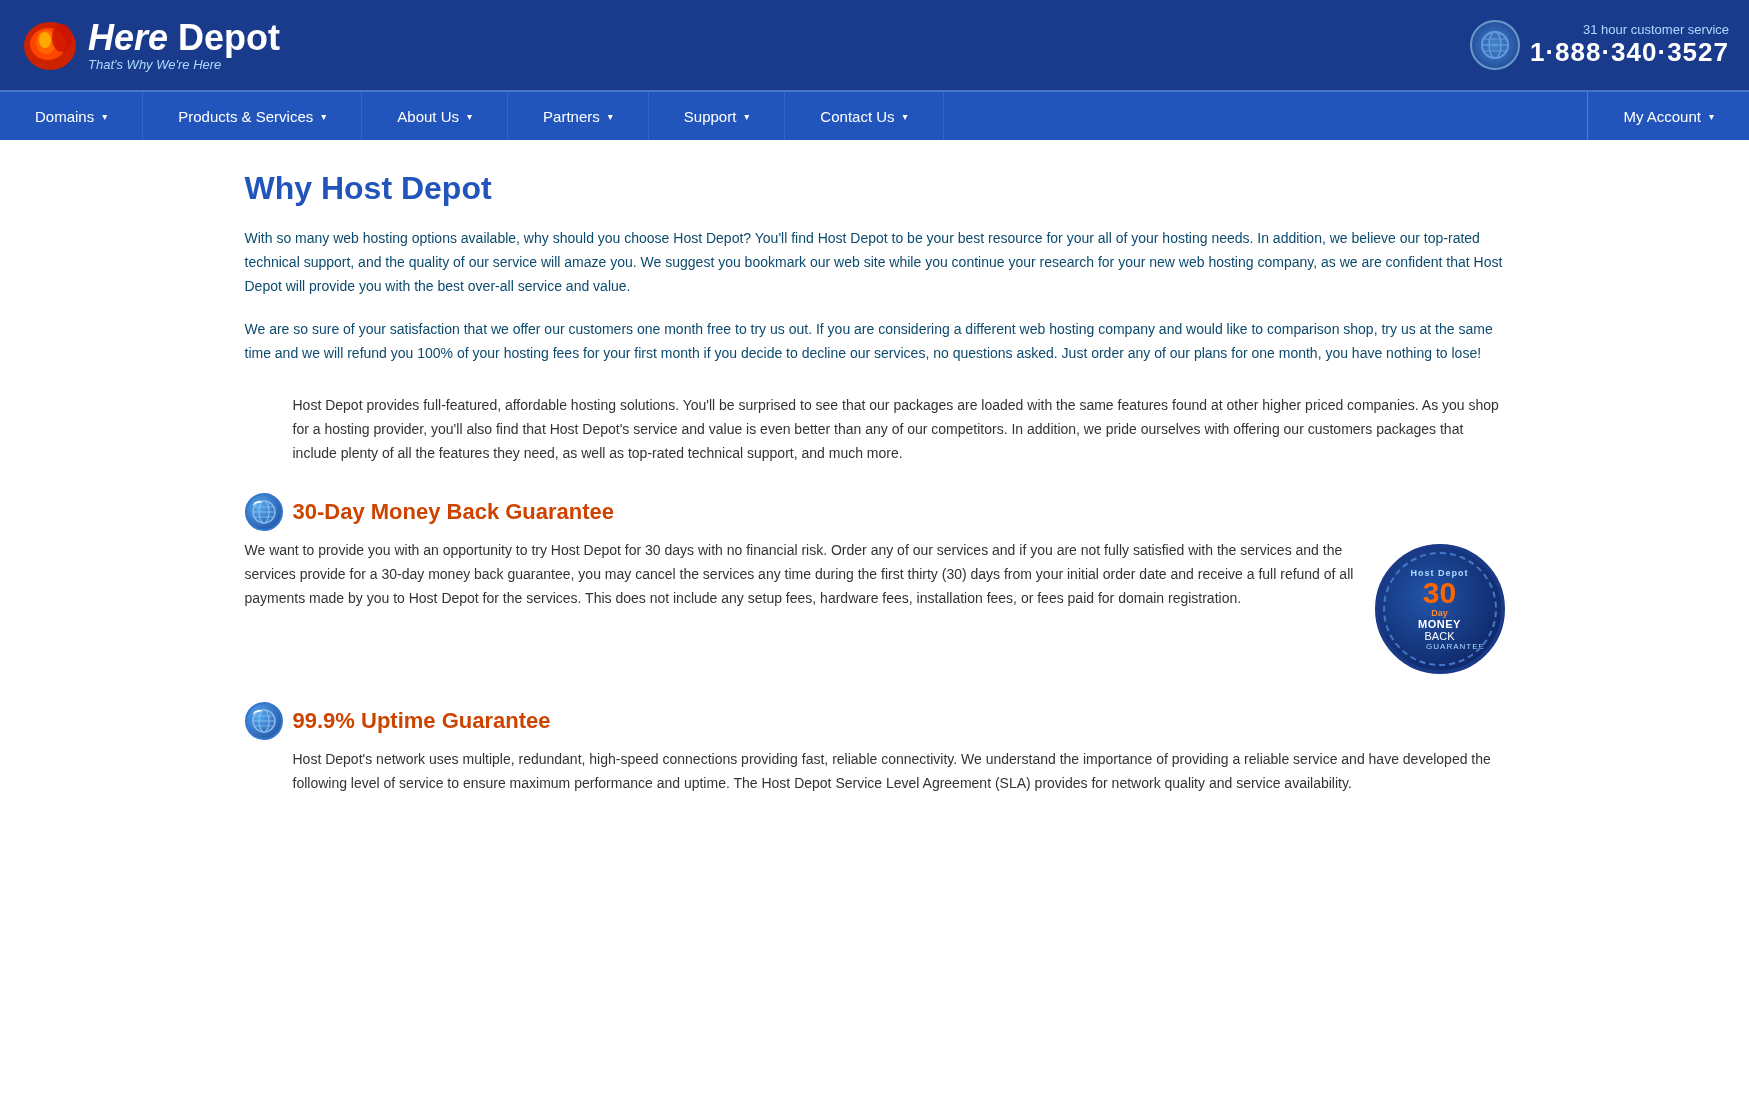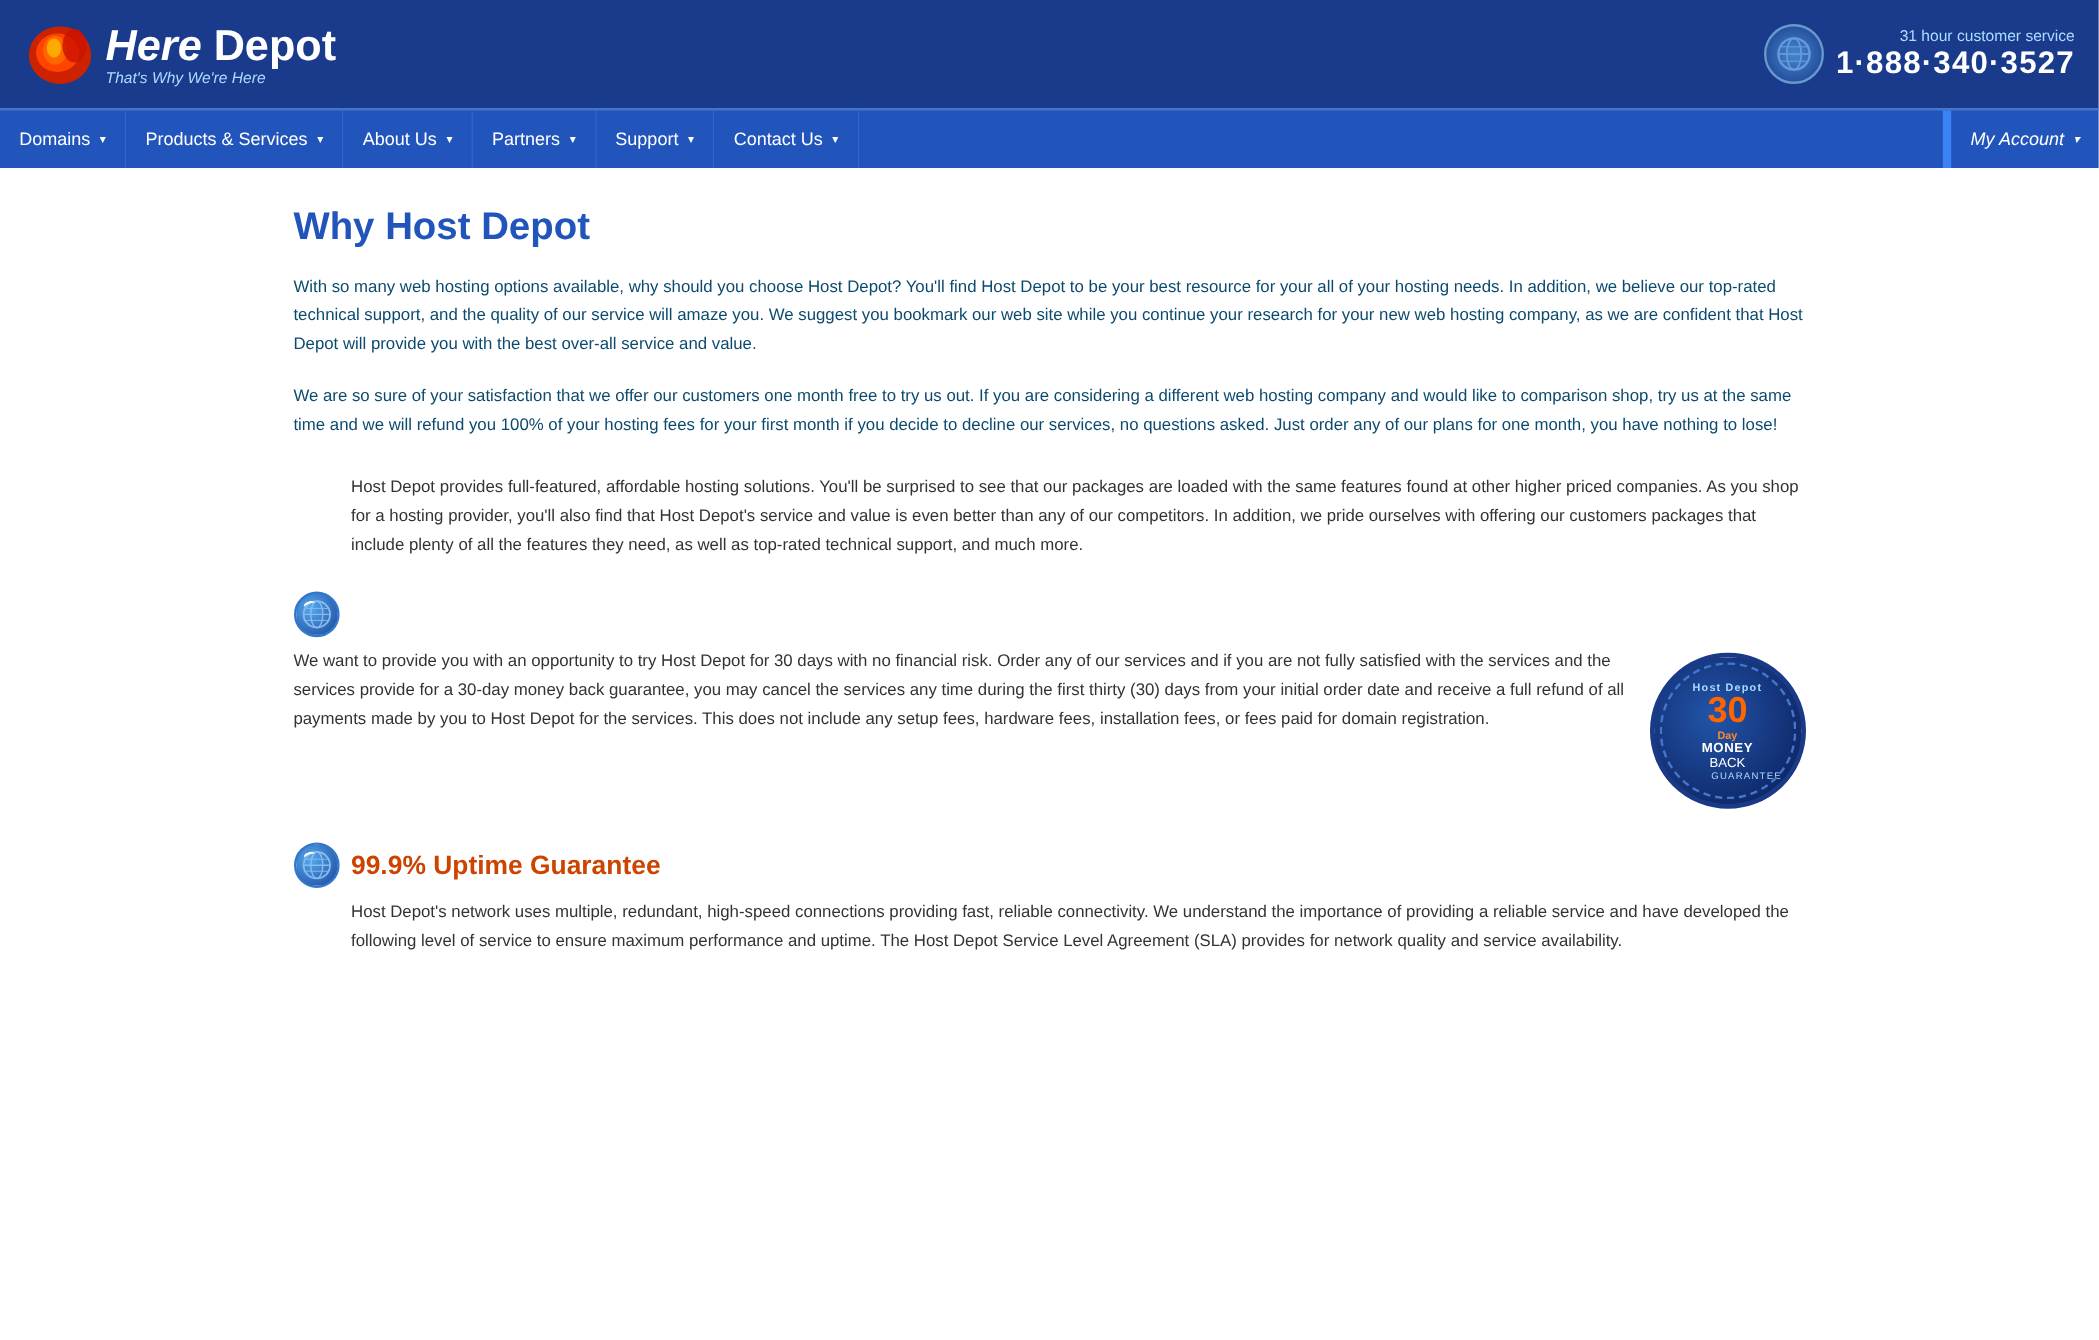--- a/index.html
+++ b/index.html
@@ -76,35 +76,34 @@
     .nav {
       background: #2255bb;
       display: flex;
       align-items: stretch;
       min-height: 50px;
       border-top: 2px solid #4477cc;
     }
     .nav-item {
       display: flex;
       align-items: center;
-      padding: 0 16px;
+      padding: 0 35px;
       color: #fff;
       font-size: 15px;
       font-weight: normal;
       cursor: pointer;
       white-space: nowrap;
       gap: 5px;
       border-right: 1px solid #3366cc;
       text-decoration: none;
     }
     .nav-item.right {
       margin-left: auto;
       border-right: none;
-      border-left: 7px solid #3b82f6;
-      font-style: italic;
+      border-left: 1px solid #3b82f6;
     }
     .dropdown-arrow {
       font-size: 10px;
       margin-left: 3px;
     }
 
     
     .main-content {
       max-width: 1300px;
       margin: 0 auto;
@@ -319,20 +318,21 @@
     <div class="section-header">
       <div class="section-icon">
         <svg width="26" height="26" viewBox="0 0 26 26">
           <circle cx="13" cy="13" r="11" fill="none" stroke="#88bbee" stroke-width="1.5"></circle>
           <ellipse cx="13" cy="13" rx="5" ry="11" fill="none" stroke="#88bbee" stroke-width="1.2"></ellipse>
           <line x1="2" y1="13" x2="24" y2="13" stroke="#88bbee" stroke-width="1.2"></line>
           <line x1="3.5" y1="8" x2="22.5" y2="8" stroke="#88bbee" stroke-width="0.8"></line>
           <line x1="3.5" y1="18" x2="22.5" y2="18" stroke="#88bbee" stroke-width="0.8"></line>
         </svg>
       </div>
+      <h2 class="section-title">30-Day Money Back Guarantee</h2>
     </div>
     <div class="section-with-badge">
       <div class="section-text-col">
         <p class="section-body" style="margin-left:0">We want to provide you with an opportunity to try Host Depot for 30 days with no financial risk. Order any of our services and if you are not fully satisfied with the services and the services provide for a 30-day money back guarantee, you may cancel the services any time during the first thirty (30) days from your initial order date and receive a full refund of all payments made by you to Host Depot for the services. This does not include any setup fees, hardware fees, installation fees, or fees paid for domain registration.</p>
       </div>
 
       <div class="badge-30day">
         <span class="badge-brand">Host Depot</span>
         <span class="badge-days">30</span>
         <span class="badge-day-label">Day</span>

